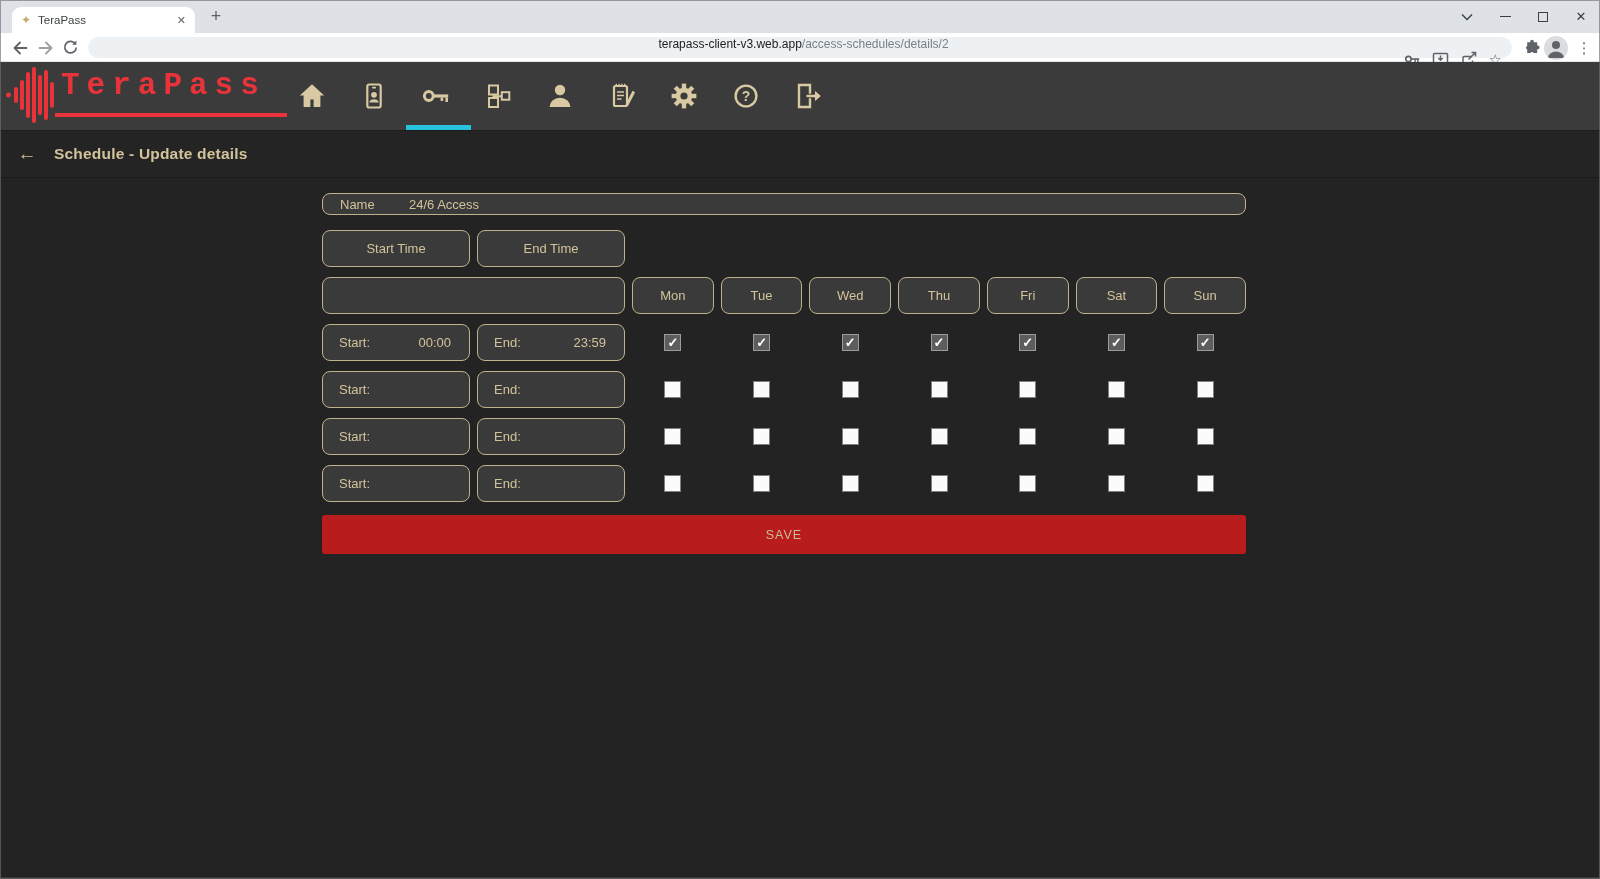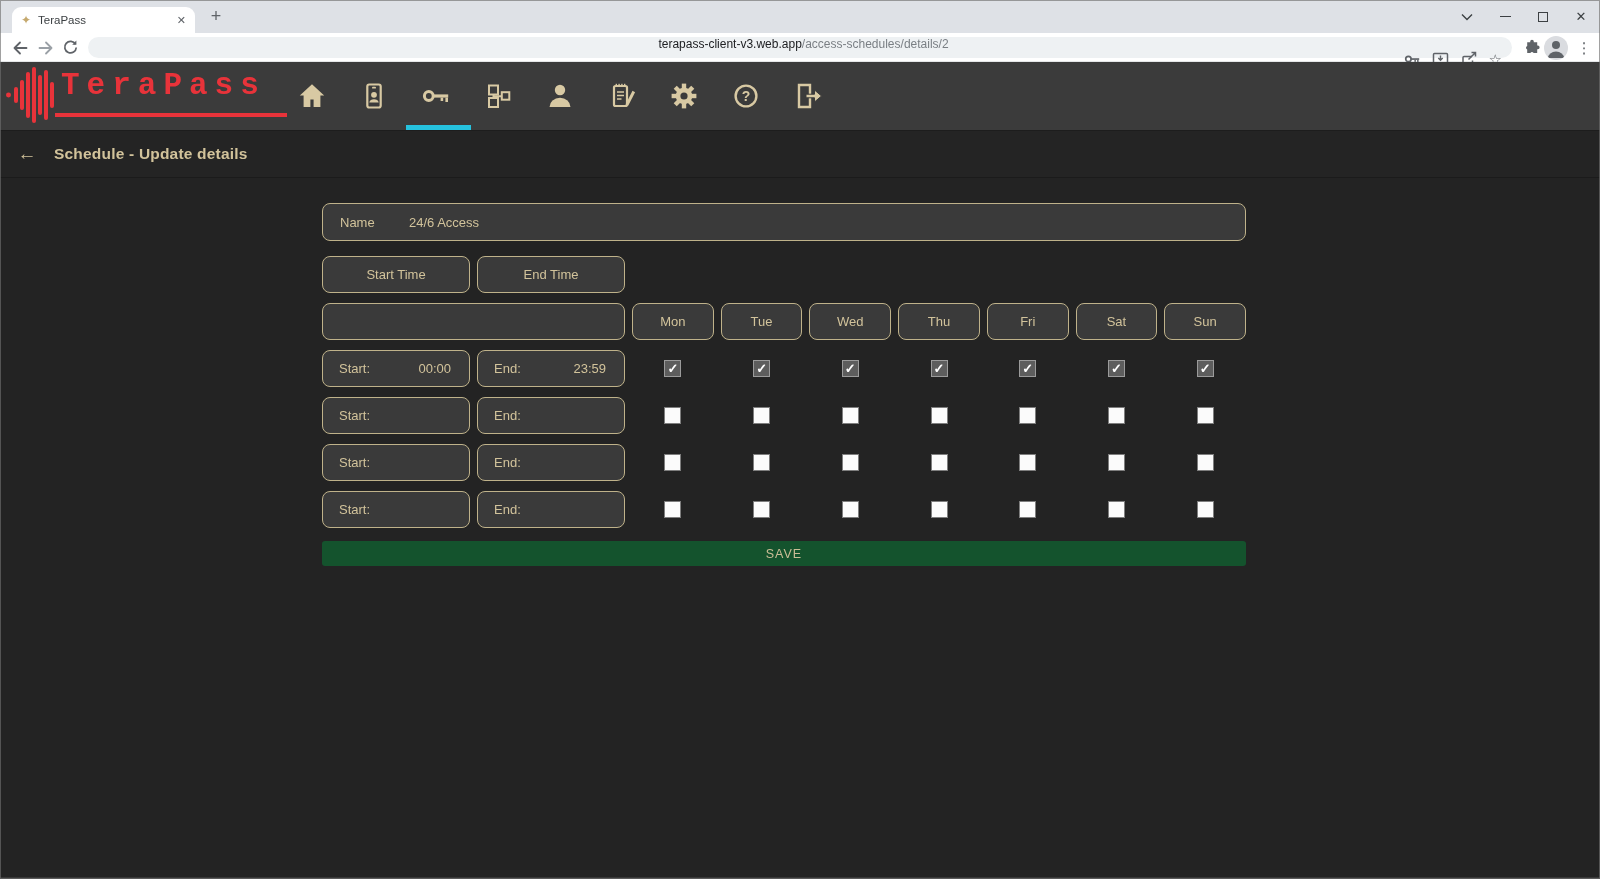--- a/index.html
+++ b/index.html
@@ -53,38 +53,38 @@
 
   
   .subheader{position:absolute;top:131px;left:0;right:0;height:47px;background:#242424;
              border-bottom:1px solid #1b1b1b;display:flex;align-items:center;}
   .back-arrow{margin-left:12px;width:30px;text-align:center;color:var(--tan);font-size:19px;}
   .page-title{margin-left:12px;color:var(--tan);font-size:15.5px;font-weight:bold;letter-spacing:.2px;}
 
   
   .form{position:absolute;left:322px;top:185px;width:924px;}
   .frow{display:flex;gap:7px;height:37px;margin-top:10px;}
-  .name-row{height:38px;margin-top:18px;}
+  .name-row{height:22px;margin-top:8px;}
   .header-row{margin-top:15px;border-radius:9px;}
   .fbox{background:var(--box-bg);border:1px solid var(--box-border);border-radius:8px;color:var(--tan);
         font-size:13px;display:flex;align-items:center;min-width:0;}
   .w148{width:148px;flex:none;}
   .w303{width:303px;flex:none;}
   .grow{flex:1;}
   .centered{justify-content:center;}
   .fbox .lbl{padding-left:16px;}
   .name-row .lbl{padding-left:17px;width:86px;}
   .fbox .val{margin-left:auto;padding-right:18px;}
   .daygrid{flex:1;display:flex;gap:7px;}
   .daybtn{flex:1;justify-content:center;}
   .daycell{flex:1;display:flex;align-items:center;justify-content:center;}
   .cb{width:17px;height:17px;display:flex;align-items:center;justify-content:center;}
   .cb.unchecked{background:#fbfbfb;border:1px solid #7e7e7e;}
   .cb.checked{background:#5d5d5d;border:1px solid #9b9b9b;color:#ffffff;font-size:13px;font-weight:bold;}
-  .save-btn{margin-top:13px;height:25px;background:#14532d;border-radius:3px;display:flex;align-items:center;
+  .save-btn{margin-top:13px;height:39px;background:#b91c1c;border-radius:3px;display:flex;align-items:center;
             justify-content:center;color:#cbbd96;font-size:12.5px;letter-spacing:1px;}
   .bottom-strip{position:absolute;left:0;right:0;bottom:0;height:2px;background:#383838;}
 </style>
 </head>
 <body>
 
 <div class="frame"></div>
 
 <div class="tabstrip">
   <div class="tab">

